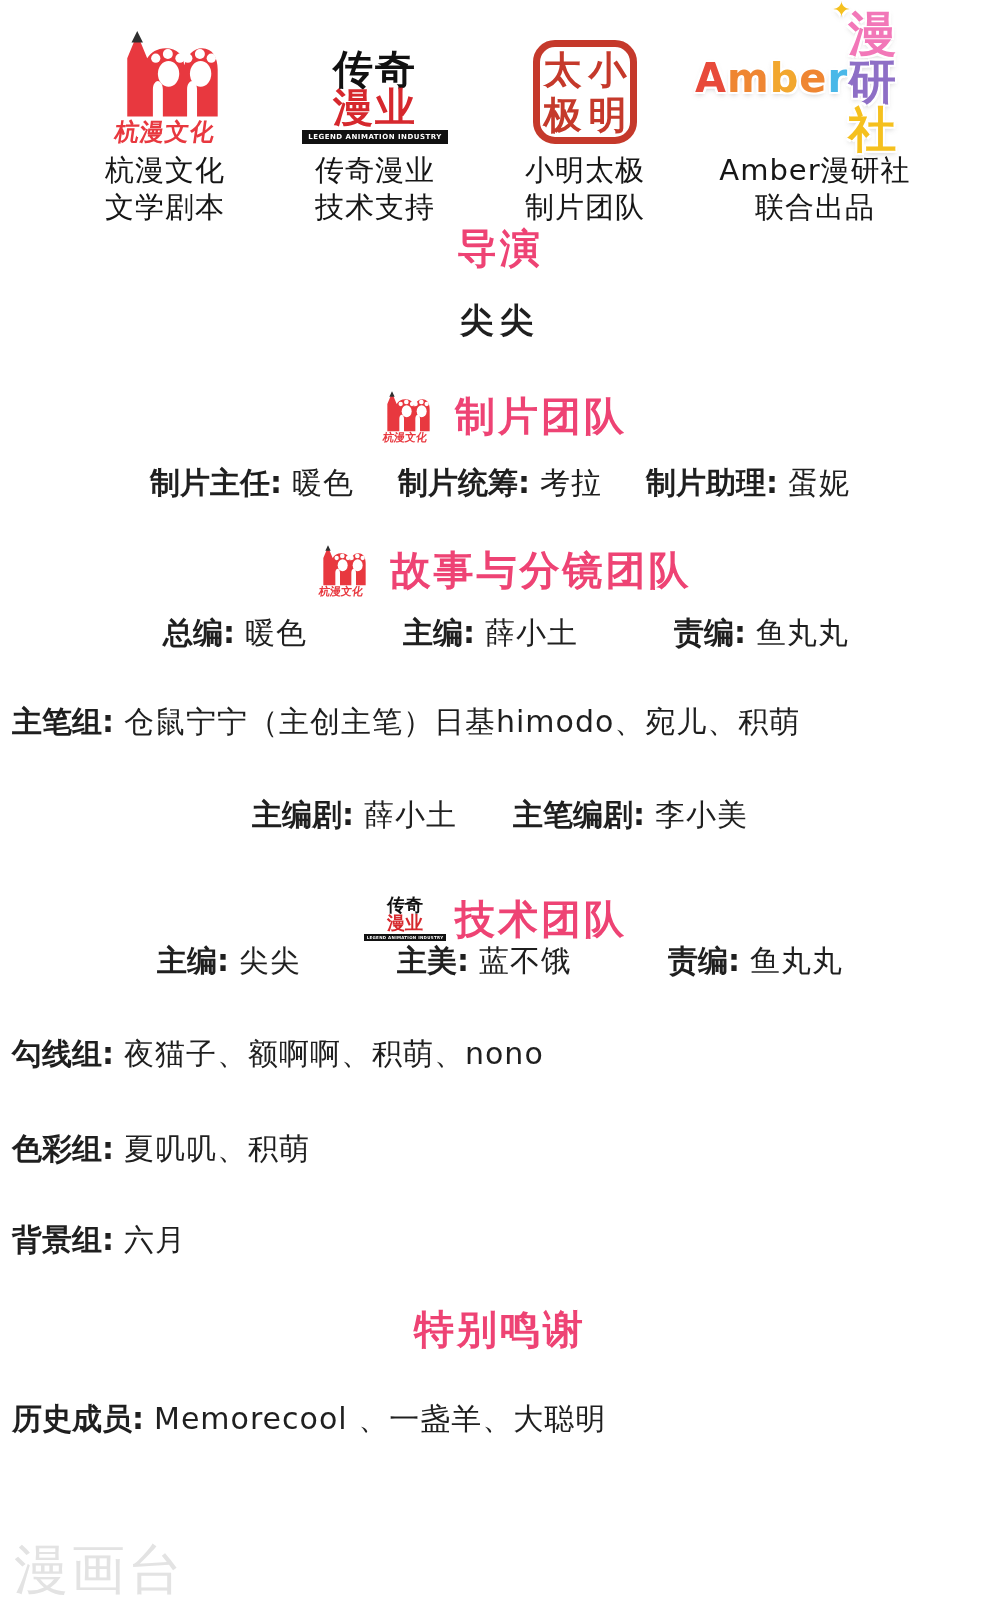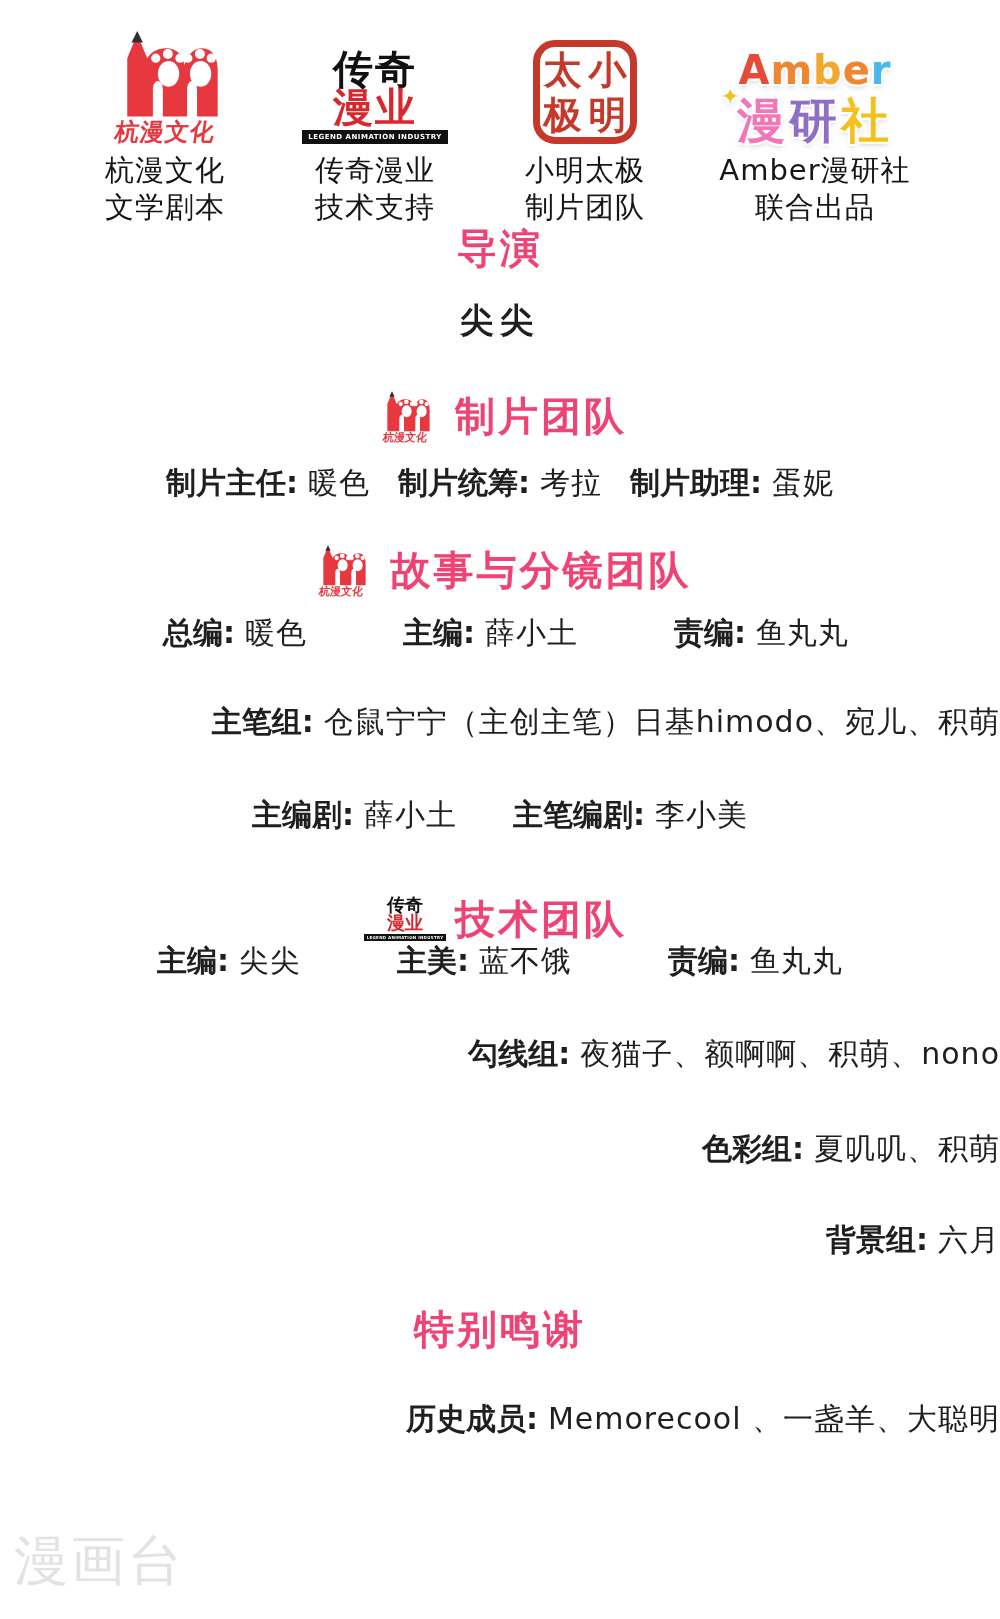--- a/index.html
+++ b/index.html
@@ -28,21 +28,21 @@
   
   .legend-logo{display:flex;flex-direction:column;align-items:center;}
   .legend-w1{font-size:40px;font-weight:900;color:#111;line-height:1;letter-spacing:2px;}
   .legend-w2{font-size:40px;font-weight:900;color:var(--lg-red);line-height:1;margin-top:-2px;letter-spacing:2px;}
   .legend-bar{font-size:7px;font-weight:700;background:#111;color:#fff;padding:3px 6px;margin-top:3px;letter-spacing:.5px;white-space:nowrap;}
 
   
   .seal{width:104px;height:104px;border:7px solid var(--seal-red);border-radius:22px;display:grid;grid-template-columns:1fr 1fr;grid-template-rows:1fr 1fr;place-items:center;color:var(--seal-red);font-family:"DejaVu Serif","Liberation Serif",serif;font-size:38px;font-weight:700;line-height:1;}
 
   
-  .amber-logo{display:flex;flex-direction:column;align-items:center;}
+  .amber-logo{display:flex;flex-direction:row;align-items:center;}
   .amber-word{font-size:40px;font-weight:900;line-height:1;letter-spacing:1px;}
   .amber-club{font-size:48px;font-weight:900;line-height:1;margin-top:6px;letter-spacing:4px;position:relative;}
   .amber-club::before{content:"✦";position:absolute;left:-16px;top:-10px;font-size:22px;color:#f5c01e;}
   .outline{text-shadow:-2px -2px 0 #fff,2px -2px 0 #fff,-2px 2px 0 #fff,2px 2px 0 #fff,0 3px 5px rgba(120,120,120,.35);}
   .al0{color:#e84a3a;} .al1{color:#ef8632;} .al2{color:#f2a72e;} .al3{color:#ef8632;} .al4{color:#4ab8e8;}
   .ac0{color:#f277b8;} .ac1{color:#8e6fc6;} .ac2{color:#f5c01e;}
 
   
   .center{text-align:center;}
   .sec-title{font-size:40px;font-weight:900;color:var(--pink);letter-spacing:3px;line-height:1.1;}
@@ -55,38 +55,38 @@
   .sec-tech{margin-top:60px;}
 
   .mini-hangman{display:flex;flex-direction:column;align-items:center;width:64px;}
   .mini-hangman svg{width:54px;height:44px;display:block;}
   .mini-hangman .mini-word{font-size:11px;font-weight:900;color:var(--hm-red);transform:skewX(-8deg);line-height:1;}
   .mini-legend{display:flex;flex-direction:column;align-items:center;width:64px;}
   .mini-legend .w1{font-size:18px;font-weight:900;color:#111;line-height:1;}
   .mini-legend .w2{font-size:18px;font-weight:900;color:var(--lg-red);line-height:1;}
   .mini-legend .bar{font-size:4px;font-weight:700;background:#111;color:#fff;padding:1px 3px;margin-top:2px;letter-spacing:.3px;white-space:nowrap;}
 
-  .roles-row{display:flex;justify-content:center;align-items:baseline;gap:28px;font-size:30px;color:var(--ink);}
+  .roles-row{display:flex;justify-content:center;align-items:baseline;gap:44px;font-size:30px;color:var(--ink);}
   .roles-row.wide{gap:96px;}
   .roles-row.mid{gap:56px;}
   .rl{font-weight:800;}
   .rv{font-weight:500;margin-left:10px;letter-spacing:1px;}
   .roles-prod{margin-top:20px;}
   .roles-story{margin-top:16px;padding-left:12px;}
   .row-artists{margin-top:48px;}
   .row-writers{margin-top:52px;}
   .roles-tech{}
   .row-outline{margin-top:52px;}
   .row-color{margin-top:54px;}
   .row-bg{margin-top:50px;}
   .thanks-title{margin-top:46px;}
   .row-history{margin-top:48px;}
-  .single-row{font-size:30px;color:var(--ink);text-align:right;margin-left:12px;}
-
-  .watermark{position:absolute;left:14px;bottom:21px;font-size:54px;font-weight:500;color:var(--wm-gray);letter-spacing:3px;}
+  .single-row{font-size:30px;color:var(--ink);text-align:left;margin-left:12px;}
+
+  .watermark{position:absolute;left:14px;bottom:12px;font-size:54px;font-weight:500;color:var(--wm-gray);letter-spacing:3px;}
 </style>
 </head>
 <body>
 
 <div class="page">
 
   <div class="logos-row">
 
     <div class="logo-block">
       <div class="logo-art">

